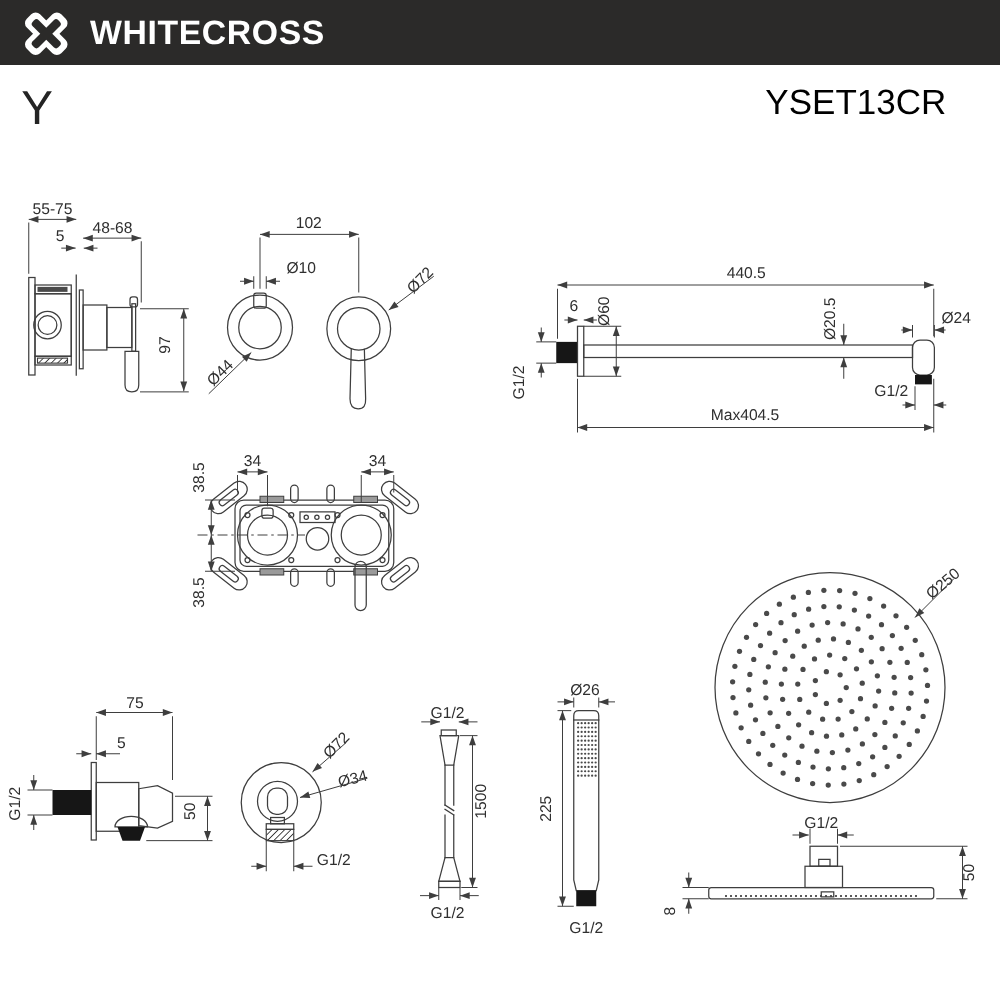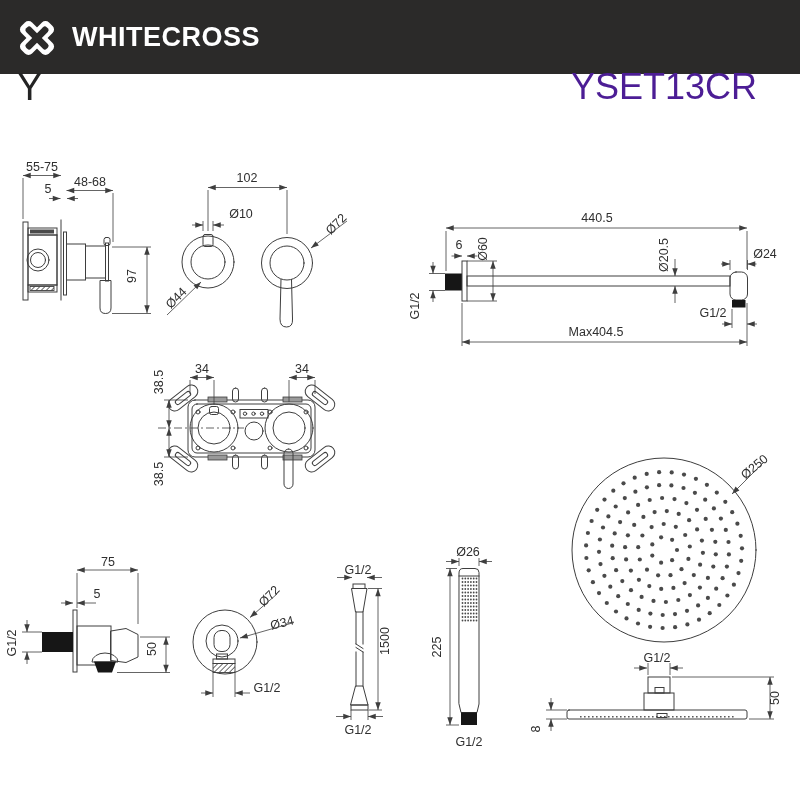--- a/index.html
+++ b/index.html
@@ -1,23 +1,23 @@
 <!DOCTYPE html>
 <html><head>
 <meta charset="utf-8">
 <style>
   html,body{margin:0;padding:0;background:#ffffff;}
   #page{position:relative;width:800px;height:800px;background:#fff;overflow:hidden;
         font-family:"Liberation Sans",sans-serif;}
-  .topbar{position:absolute;left:0;top:0;width:800px;height:74px;background:#2b2a29;
+  .topbar{position:absolute;left:0;top:0;width:800px;height:52px;background:#2b2a29;
           display:flex;align-items:center;}
   .logo{margin-left:12px;flex:0 0 auto;}
   .brand{color:#ffffff;font-size:27px;font-weight:bold;letter-spacing:.5px;margin-left:10px;}
   .series{position:absolute;left:17px;top:66px;font-size:38px;color:#242424;}
-  .model{position:absolute;right:43px;top:66px;font-size:36px;color:#4c1d95;}
+  .model{position:absolute;right:43px;top:66px;font-size:28px;color:#000000;}
   svg text{font-family:"Liberation Sans",sans-serif;}
   .dim{font-size:12.5px;fill:#2f2f2f;}
   .ln{fill:none;stroke:#3e3e3e;stroke-width:1;stroke-linecap:square;}
   .dl{fill:none;stroke:#3e3e3e;stroke-width:.8;}
   .ctr{fill:none;stroke:#3e3e3e;stroke-width:.8;stroke-dasharray:8 3 2 3;}
   .blk{fill:#161616;stroke:none;}
   .gry{fill:#9a9a9a;stroke:#3e3e3e;stroke-width:.8;}
   .ht{fill:url(#hatch);stroke:#3e3e3e;stroke-width:.9;}
 </style>
 </head>

